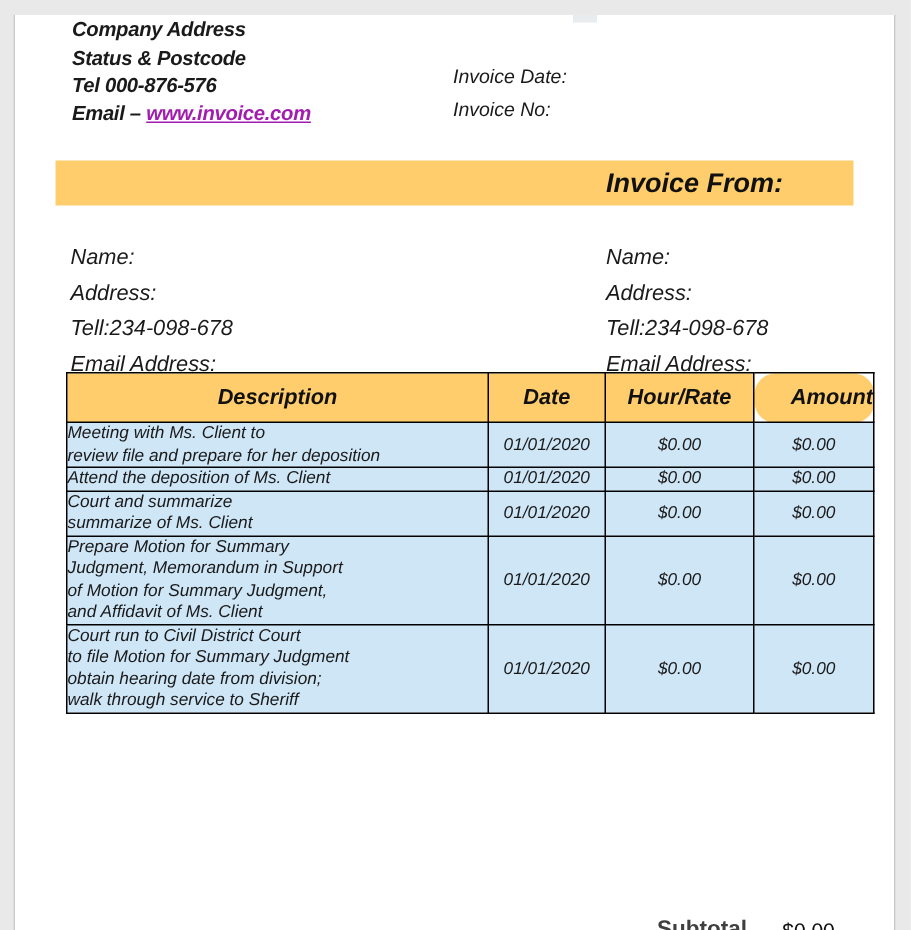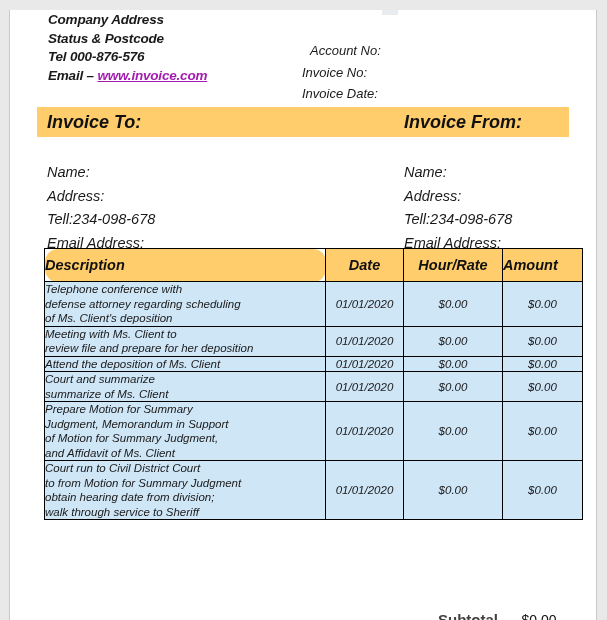--- a/index.html
+++ b/index.html
@@ -153,24 +153,24 @@
   }
   #items-table thead th {
     background: #ffcd6b;
     height: 32px;
     font-style: italic;
     font-weight: bold;
     font-size: 14.5px;
     color: #111111;
     white-space: nowrap;
   }
-  th.col-desc   { width: 280px; text-align: left;   padding-left: 8px; border-radius: 13px; }
+  th.col-desc   { width: 280px; text-align: center;   padding-left: 8px; }
   th.col-date   { width: 77px;  text-align: center; }
   th.col-rate   { width: 98px;  text-align: center; }
-  th.col-amount { width: 79px;  text-align: left; }
+  th.col-amount { width: 79px;  text-align: right; border-radius: 14px; }
 
   #items-table tbody td {
     background: #cfe6f7;
     font-style: italic;
     font-size: 11.5px;
     color: #1a1a1a;
   }
   td.desc-cell {
     text-align: left;
     padding: 6px 6px 6px 8px;
@@ -232,28 +232,26 @@
       <div class="company-lines">
         <div class="cline">Company  Address</div>
         <div class="cline">Status &amp; Postcode</div>
         <div class="cline">Tel 000-876-576</div>
         <div class="cline"><span>Email –</span>
           <span class="email-link">www.invoice.com</span>
         </div>
       </div>
 
       <div class="account-lines">
-        <div class="aline indent">Account No:</div>
+        <div class="aline">Invoice Date:</div>
         <div class="aline">Invoice No:</div>
-        <div class="aline">Invoice Date:</div>
       </div>
     </div>
 
     <div id="party-banner">
-      <div class="banner-cell left">Invoice To:</div>
       <div class="banner-cell right">Invoice From:</div>
     </div>
 
     <div id="party-body">
       <div class="party-col left">
         <div class="pline">Name:</div>
         <div class="pline">Address:</div>
         <div class="pline">Tell:234-098-678</div>
         <div class="pline">Email Address:</div>
       </div>
@@ -270,30 +268,20 @@
         <tr>
           <th class="col-desc">Description</th>
           <th class="col-date">Date</th>
           <th class="col-rate">Hour/Rate</th>
           <th class="col-amount">Amount</th>
         </tr>
       </thead>
       <tbody id="items-body">
           <tr>
             <td class="desc-cell">
-              <div class="dline">Telephone conference with</div>
-              <div class="dline">defense attorney regarding scheduling</div>
-              <div class="dline">of Ms. Client's deposition</div>
-            </td>
-            <td class="date-cell">01/01/2020</td>
-            <td class="rate-cell">$0.00</td>
-            <td class="amount-cell">$0.00</td>
-          </tr>
-          <tr>
-            <td class="desc-cell">
               <div class="dline">Meeting with Ms. Client to</div>
               <div class="dline">review file and prepare for her deposition</div>
             </td>
             <td class="date-cell">01/01/2020</td>
             <td class="rate-cell">$0.00</td>
             <td class="amount-cell">$0.00</td>
           </tr>
           <tr>
             <td class="desc-cell">
               <div class="dline">Attend the deposition of Ms. Client</div>
@@ -318,21 +306,21 @@
               <div class="dline">of Motion for Summary Judgment,</div>
               <div class="dline">and Affidavit of Ms. Client</div>
             </td>
             <td class="date-cell">01/01/2020</td>
             <td class="rate-cell">$0.00</td>
             <td class="amount-cell">$0.00</td>
           </tr>
           <tr>
             <td class="desc-cell">
               <div class="dline">Court run to Civil District Court</div>
-              <div class="dline">to from Motion for Summary Judgment</div>
+              <div class="dline">to file Motion for Summary Judgment</div>
               <div class="dline">obtain hearing date from division;</div>
               <div class="dline">walk through service to Sheriff</div>
             </td>
             <td class="date-cell">01/01/2020</td>
             <td class="rate-cell">$0.00</td>
             <td class="amount-cell">$0.00</td>
           </tr>
         </tbody>
     </table>
 

